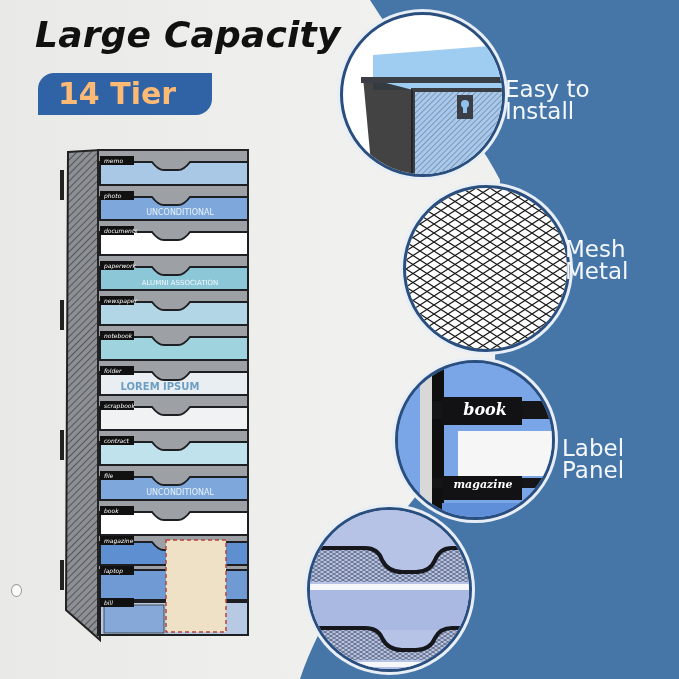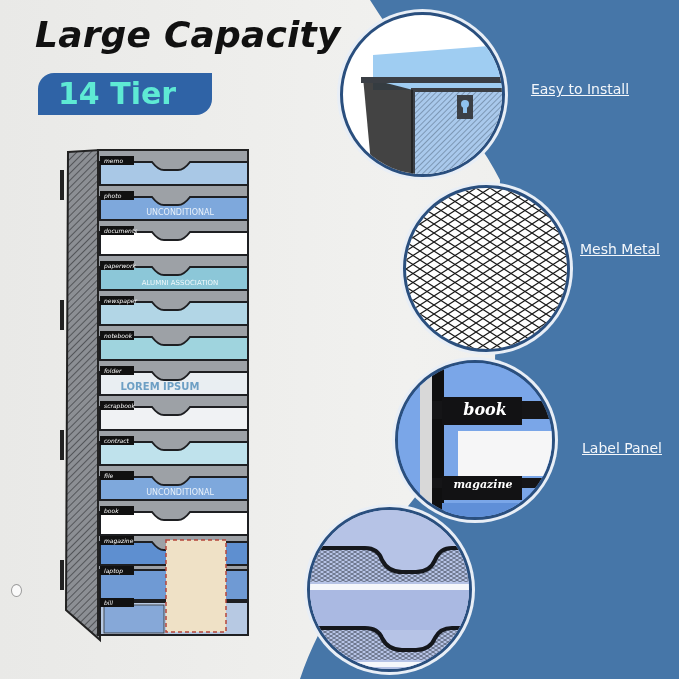--- a/index.html
+++ b/index.html
@@ -1,21 +1,21 @@
 <!DOCTYPE html>
 <html><head>
 <meta charset="utf-8">
 <style>
   html, body { margin: 0; padding: 0; }
   body { width: 679px; height: 679px; overflow: hidden; background: #ececea; font-family: "DejaVu Sans", sans-serif; }
   .canvas { position: relative; width: 679px; height: 679px; background: linear-gradient(90deg, #e9e9e7 0%, #f1f1ef 60%, #ededeb 100%); overflow: hidden; }
   .blue-panel { position: absolute; left: 0; top: 0; width: 679px; height: 679px; }
   .headline { position: absolute; left: 35px; top: 14px; font-size: 36px; font-weight: bold; color: #111; letter-spacing: 0.2px; font-style: italic; }
-  .tier-badge { position: absolute; left: 38px; top: 73px; width: 174px; height: 42px; background: #2f63a6; border-radius: 16px 0 16px 0; color: #5eead4; font-size: 30px; font-weight: bold; line-height: 42px; padding-left: 20px; box-sizing: border-box; }
-  .feature-label { position: absolute; color: #f4f7fb; font-family: "DejaVu Sans", sans-serif; font-size: 14px; text-align: center; line-height: 22px; text-decoration: underline; }
+  .tier-badge { position: absolute; left: 38px; top: 73px; width: 174px; height: 42px; background: #2f63a6; border-radius: 16px 0 16px 0; color: #fdba74; font-size: 30px; font-weight: bold; line-height: 42px; padding-left: 20px; box-sizing: border-box; }
+  .feature-label { position: absolute; color: #f4f7fb; font-family: "DejaVu Sans", sans-serif; font-size: 23px; line-height: 22px; }
   .circle { position: absolute; border-radius: 50%; overflow: hidden; border: 3px solid #2a4f7e; box-sizing: border-box; box-shadow: 0 0 0 3px #e8eef6; }
   .organizer { position: absolute; left: 60px; top: 140px; width: 200px; height: 505px; }
   .wall-hole { position: absolute; left: 11px; top: 584px; width: 9px; height: 11px; border: 1px solid #9a9a9a; border-radius: 50%; background: #fafafa; }
 </style>
 </head>
 <body>
 
 <div class="canvas">
 
   <svg class="blue-panel" viewBox="0 0 679 679">

